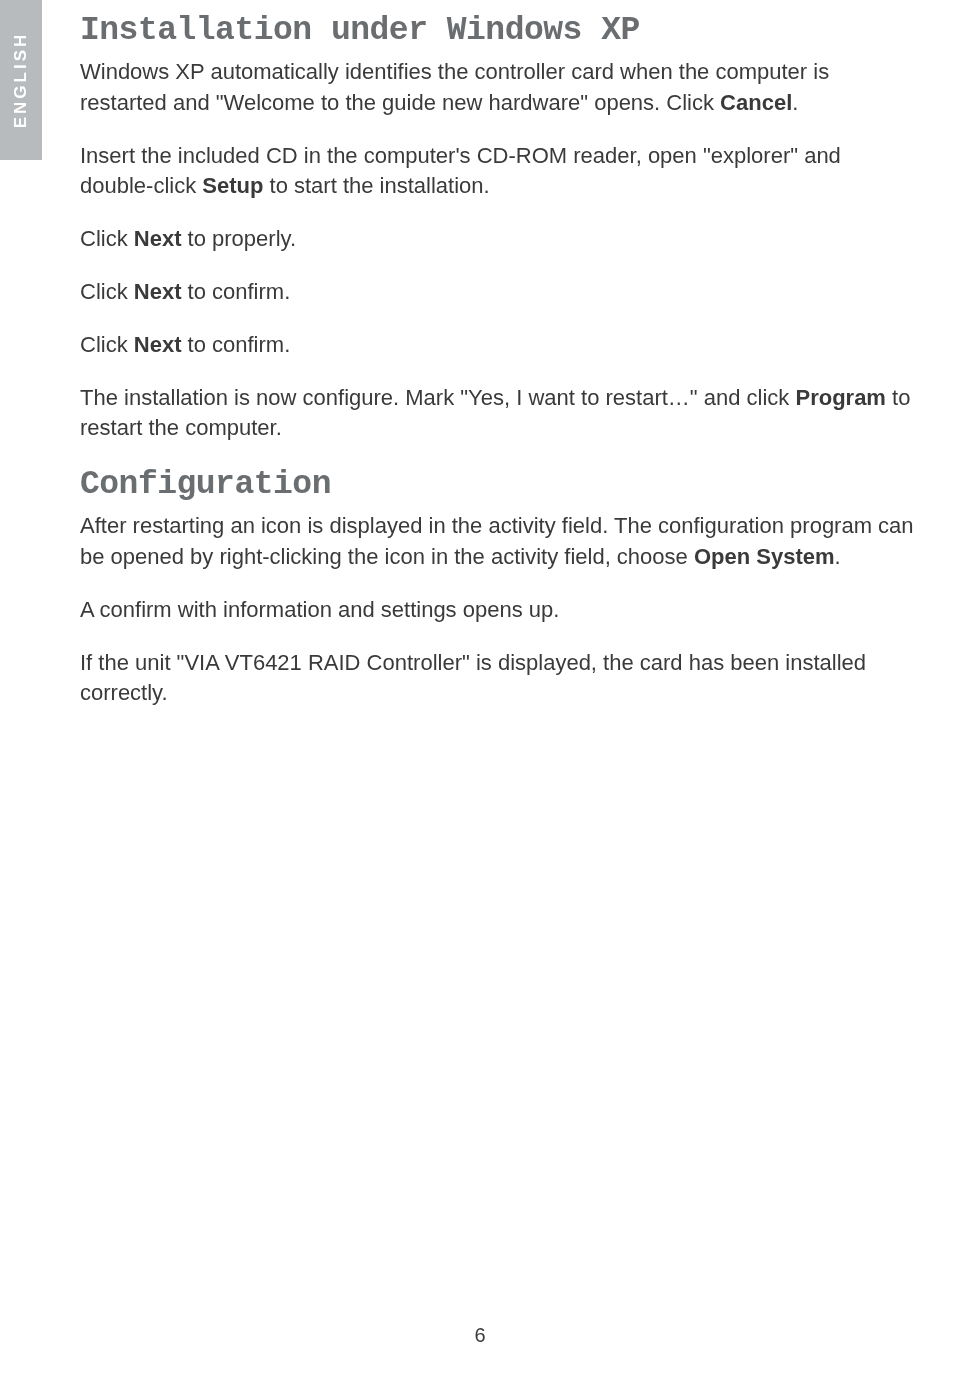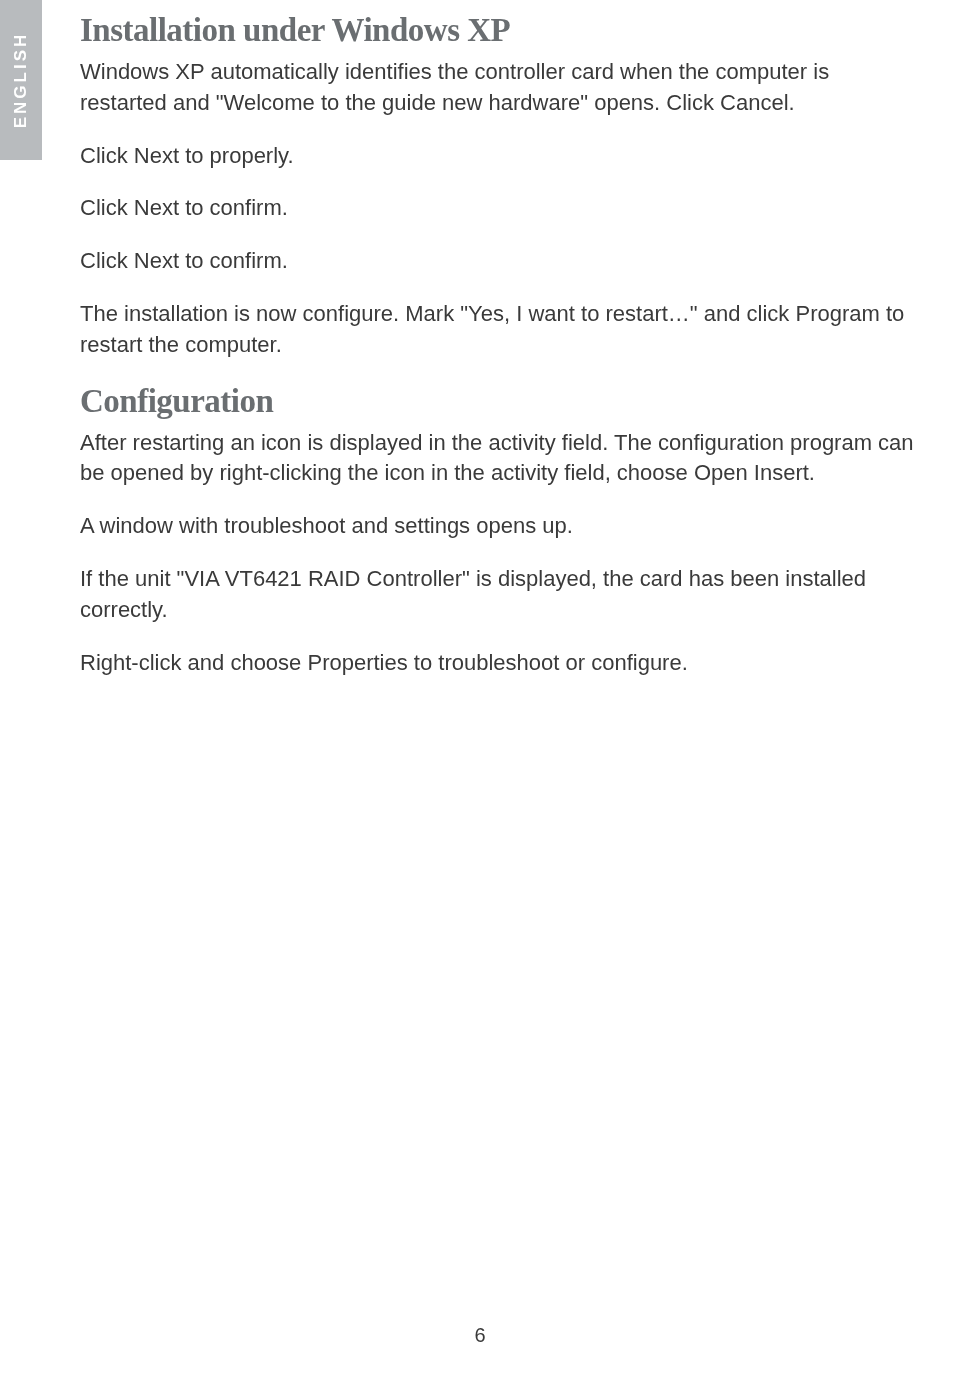--- a/index.html
+++ b/index.html
@@ -35,30 +35,30 @@
     top: 10px;
     left: 80px;
     right: 40px;
   }
   h1 {
     font-size: 33px;
     font-weight: bold;
     color: #6a6e71;
     margin-bottom: 8px;
     margin-top: 2px;
-    font-family: Liberation Serif, serif;
+    font-family: Liberation Mono, monospace;
     letter-spacing: -0.5px;
   }
   p {
     font-size: 22px;
     line-height: 1.4;
     color: #3a3a3a;
     margin-bottom: 22px;
   }
-  .bold { font-weight: normal; }
+  .bold { font-weight: bold; }
   .page-number {
     position: absolute;
     bottom: 30px;
     width: 960px;
     text-align: center;
     font-size: 20px;
     color: #3a3a3a;
   }
 </style>
 </head>
@@ -68,20 +68,23 @@
   <span>ENGLISH</span>
 </div>
 
 <div class="content">
   <h1>Installation under Windows XP</h1>
 
   <p>
     <span>Windows XP automatically identifies the controller card when the computer is restarted and "Welcome to the guide new hardware" opens. Click </span><span class="bold">Cancel</span><span>.</span>
   </p>
 
+  <p>
+    <span>Insert the included CD in the computer's CD-ROM reader, open "explorer" and double-click </span><span class="bold">Setup</span><span> to start the installation.</span>
+  </p>
 
   <p>
     <span>Click </span><span class="bold">Next</span><span> to properly.</span>
   </p>
 
 
   <p>
     <span>Click </span><span class="bold">Next</span><span> to confirm.</span>
   </p>
 
@@ -90,26 +93,23 @@
     <span>Click </span><span class="bold">Next</span><span> to confirm.</span>
   </p>
 
   <p>
     <span>The installation is now configure. Mark "Yes, I want to restart…" and click </span><span class="bold">Program</span><span> to restart the computer.</span>
   </p>
 
   <h1>Configuration</h1>
 
   <p>
-    <span>After restarting an icon is displayed in the activity field. The configuration program can be opened by right-clicking the icon in the activity field, choose </span><span class="bold">Open Insert</span><span>.</span>
+    <span>After restarting an icon is displayed in the activity field. The configuration program can be opened by right-clicking the icon in the activity field, choose </span><span class="bold">Open System</span><span>.</span>
   </p>
 
-  <p>A window with troubleshoot and settings opens up.</p>
+  <p>A confirm with information and settings opens up.</p>
 
 
   <p>If the unit "VIA VT6421 RAID Controller" is displayed, the card has been installed correctly.</p>
 
-  <p>
-    <span>Right-click and choose </span><span class="bold">Properties</span><span> to troubleshoot or configure.</span>
-  </p>
 </div>
 
 <div class="page-number">6</div>
 
 </body></html>

